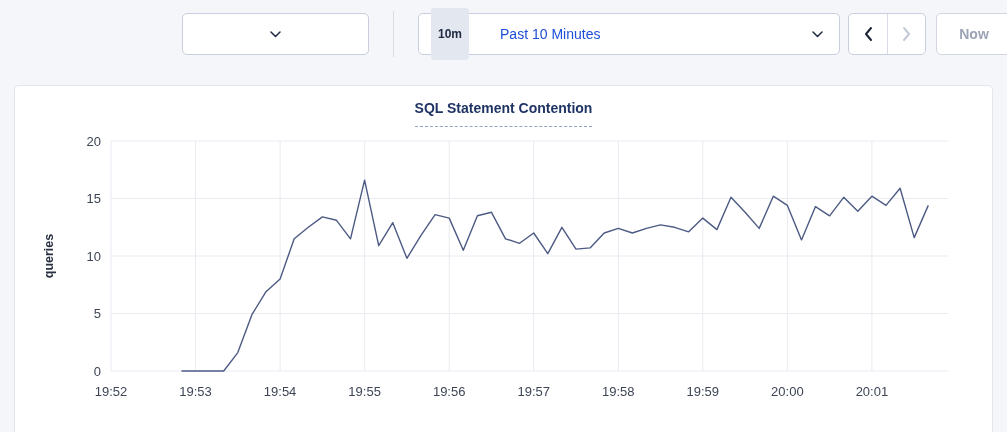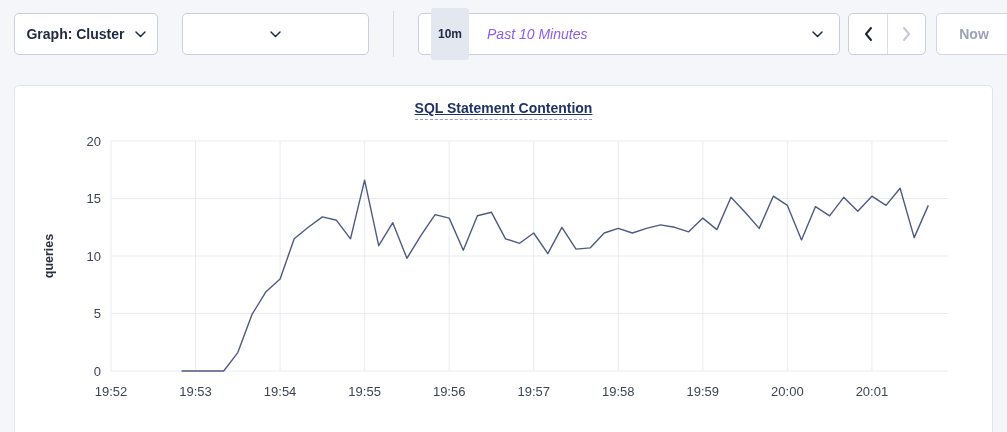--- a/index.html
+++ b/index.html
@@ -21,21 +21,21 @@
   .vdivider { position:absolute; left:393px; top:11px; width:1px; height:46px; background:#d8dbe4; }
   .timepicker {
     position:absolute; left:418px; top:13px; width:422px; height:42px;
     display:flex; align-items:center;
     background:#ffffff; border:1px solid #c9cede; border-radius:5px; cursor:pointer;
   }
   .tp-badge {
     margin-left:12px; padding:19px 7px; border-radius:3px;
     background:#e2e7f0; color:#222b44; font-size:12px; font-weight:700;
   }
-  .tp-label { margin-left:18px; font-size:14px; color:#8b5cf6;font-style:italic; }
+  .tp-label { margin-left:31px; font-size:14px; color:#1d4ed8; }
   .tp-chev { margin-left:auto; margin-right:16px; display:flex; }
   .arrow-group {
     position:absolute; left:848px; top:13px; width:78px; height:42px;
     background:#ffffff; border:1px solid #c9cede; border-radius:5px;
     display:flex; overflow:hidden;
   }
   .arrow-btn { width:50%; display:flex; align-items:center; justify-content:center;
     background:transparent; border:none; cursor:pointer; }
   .arrow-btn + .arrow-btn { border-left:1px solid #d8dbe4; cursor:default; }
   .now-btn {
@@ -46,44 +46,36 @@
   }
 
   
   .panel {
     position:absolute; left:14px; top:85px; width:979px; height:372px;
     background:#ffffff; border:1px solid #e2e5ec; border-radius:5px;
   }
   .chart-title { position:absolute; top:13px; left:0; right:0; text-align:center; }
   .chart-title span {
     display:inline-block; font-size:14px; font-weight:700; color:#1f3364;
-    border-bottom:1px dashed #93a1c6; padding-bottom:3px; cursor:pointer;text-decoration:underline;
+    border-bottom:1px dashed #93a1c6; padding-bottom:10px; cursor:pointer;
   }
   .ylabel {
     position:absolute; left:34px; top:170px;
     transform:translate(-50%,-50%) rotate(-90deg);
     font-size:12.5px; font-weight:700; color:#2a3142; white-space:nowrap;
   }
   #chart-svg { position:absolute; left:0; top:0; }
   #chart-svg text.tick { font-family:"Liberation Sans", sans-serif; font-size:13px; fill:#3d4555; }
 </style>
 </head>
 <body>
 
 <div class="page">
 
   <div class="toolbar">
-    <button class="dd-btn" id="graph-dd">
-      <span>Graph: Cluster</span>
-      <span style="display:flex;">
-        <svg width="11" height="7" viewBox="0 0 11 7">
-            <polyline points="1,1 5.5,5.5 10,1" fill="none" stroke="#222b44" stroke-width="1.5" stroke-linecap="round" stroke-linejoin="round"></polyline>
-          </svg>
-      </span>
-    </button>
 
     <button class="dd-btn" id="dash-dd">
       <span style="display:flex;">
         <svg width="11" height="7" viewBox="0 0 11 7">
             <polyline points="1,1 5.5,5.5 10,1" fill="none" stroke="#222b44" stroke-width="1.5" stroke-linecap="round" stroke-linejoin="round"></polyline>
           </svg>
       </span>
     </button>
 
     <div class="vdivider"></div>

